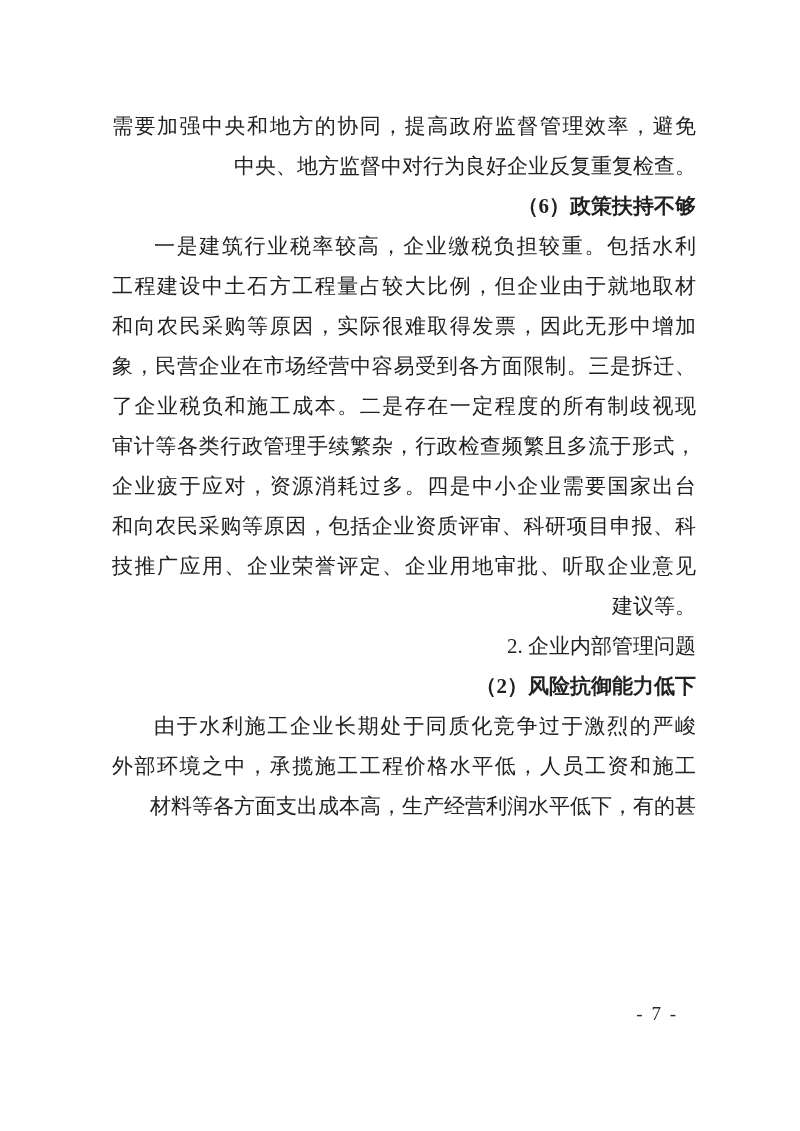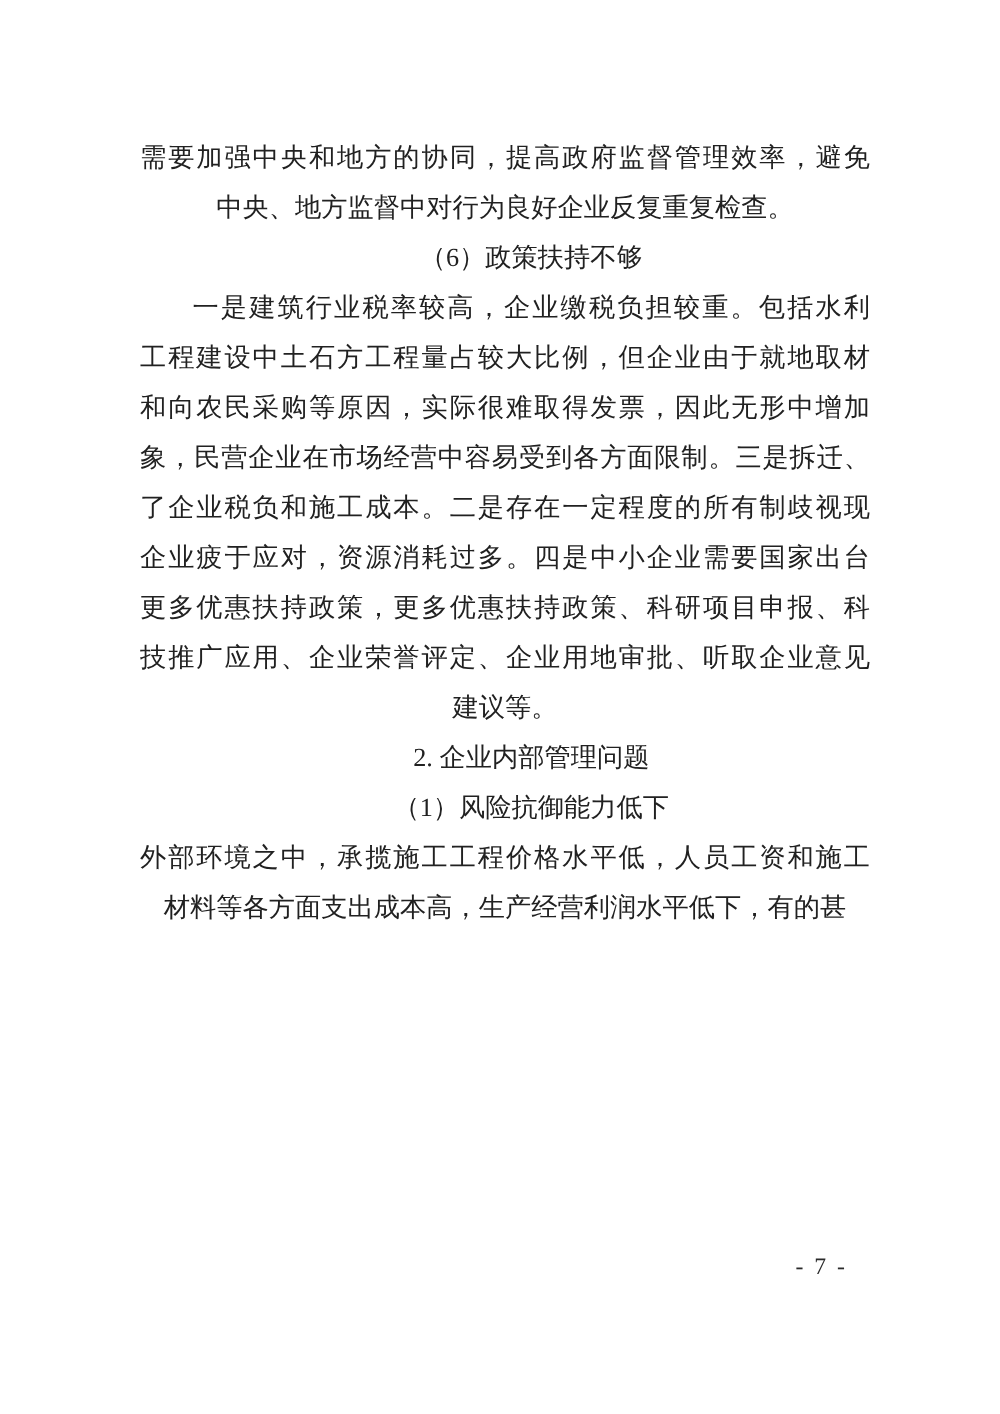--- a/index.html
+++ b/index.html
@@ -24,31 +24,31 @@
     position: absolute;
     left: 112px;
     top: 106px;
     width: 584px;
     font-size: 21px;
     line-height: 40px;
   }
   .para { width: 100%; }
   .line {
     width: 100%;
-    text-align: center;
+    text-align: right;
     white-space: nowrap;
   }
   
   .line.fill {
     white-space: normal;
     text-align: justify;
     text-align-last: justify;
   }
   .line.indent { text-indent: 42px; }
-  .para.heading_bold .line { font-weight: normal; }
+  .para.heading_bold .line { font-weight: bold; }
   .para.heading_plain .line { font-weight: normal; }
   .footer {
     position: absolute;
     top: 1002px;
     right: 122px;
     font-size: 19px;
     line-height: 24px;
     letter-spacing: 2px;
     color: #2a2a2a;
   }
@@ -64,30 +64,32 @@
       </div>
       <div class="para heading_bold">
         <div class="line indent">（6）政策扶持不够</div>
       </div>
       <div class="para body">
         <div class="line fill indent">一是建筑行业税率较高，企业缴税负担较重。包括水利</div>
         <div class="line fill">工程建设中土石方工程量占较大比例，但企业由于就地取材</div>
         <div class="line fill">和向农民采购等原因，实际很难取得发票，因此无形中增加</div>
         <div class="line fill">象，民营企业在市场经营中容易受到各方面限制。三是拆迁、</div>
         <div class="line fill">了企业税负和施工成本。二是存在一定程度的所有制歧视现</div>
+        <div class="line fill">审计等各类行政管理手续繁杂，行政检查频繁且多流于形式，</div>
         <div class="line fill">企业疲于应对，资源消耗过多。四是中小企业需要国家出台</div>
-        <div class="line fill">更多优惠扶持政策，更多优惠扶持政策、科研项目申报、科</div>
+        <div class="line fill">和向农民采购等原因，包括企业资质评审、科研项目申报、科</div>
         <div class="line fill">技推广应用、企业荣誉评定、企业用地审批、听取企业意见</div>
         <div class="line">建议等。</div>
       </div>
       <div class="para heading_plain">
         <div class="line indent">2. 企业内部管理问题</div>
       </div>
       <div class="para heading_bold">
-        <div class="line indent">（1）风险抗御能力低下</div>
+        <div class="line indent">（2）风险抗御能力低下</div>
       </div>
       <div class="para body">
+        <div class="line fill indent">由于水利施工企业长期处于同质化竞争过于激烈的严峻</div>
         <div class="line fill">外部环境之中，承揽施工工程价格水平低，人员工资和施工</div>
         <div class="line">材料等各方面支出成本高，生产经营利润水平低下，有的甚</div>
       </div>
     </div>
   <div class="footer">- 7 -</div>
 </div>
 
 </body></html>

